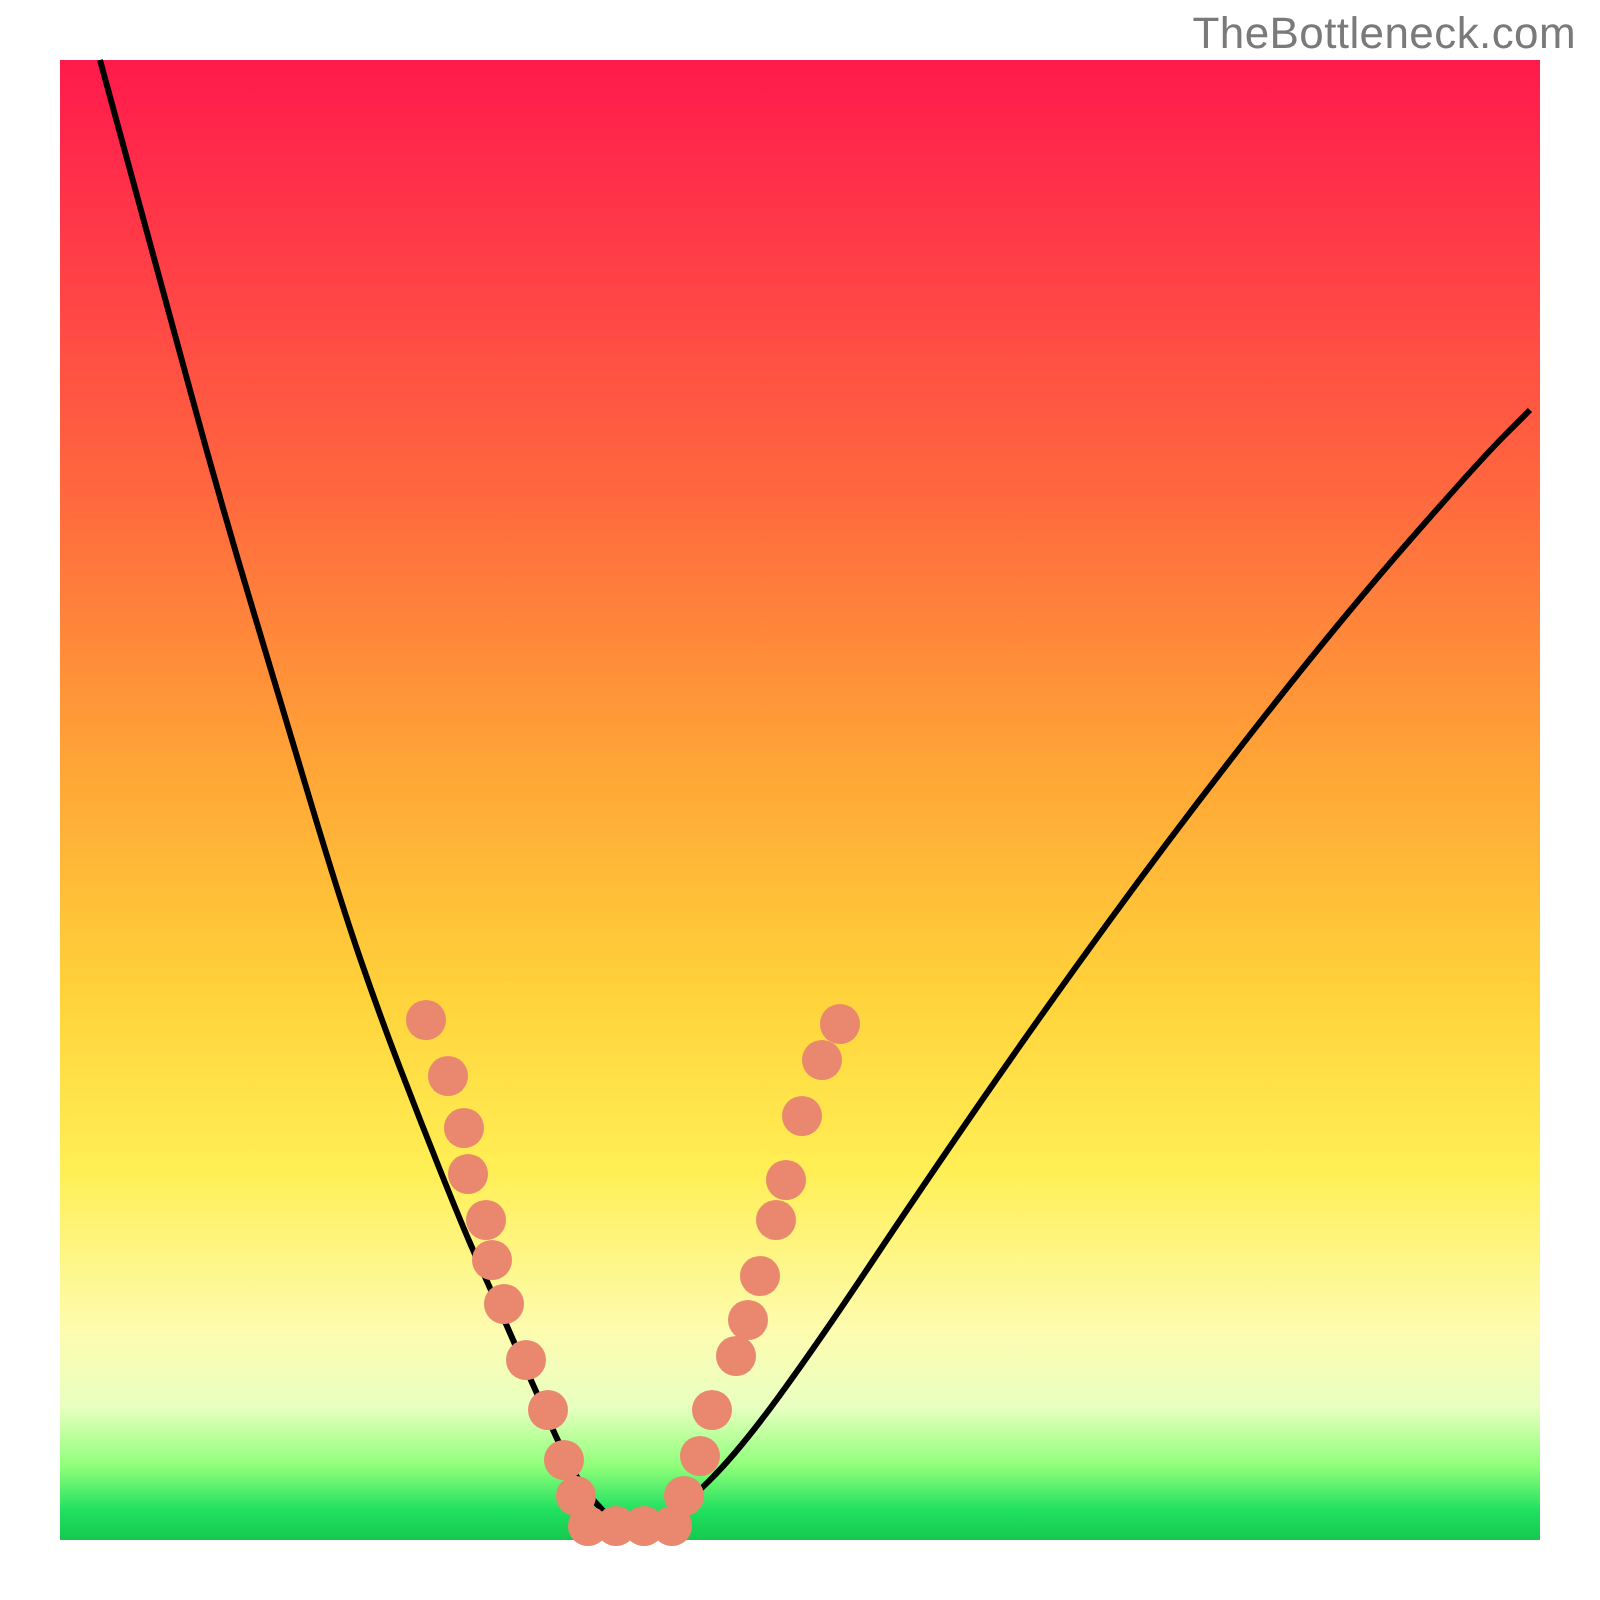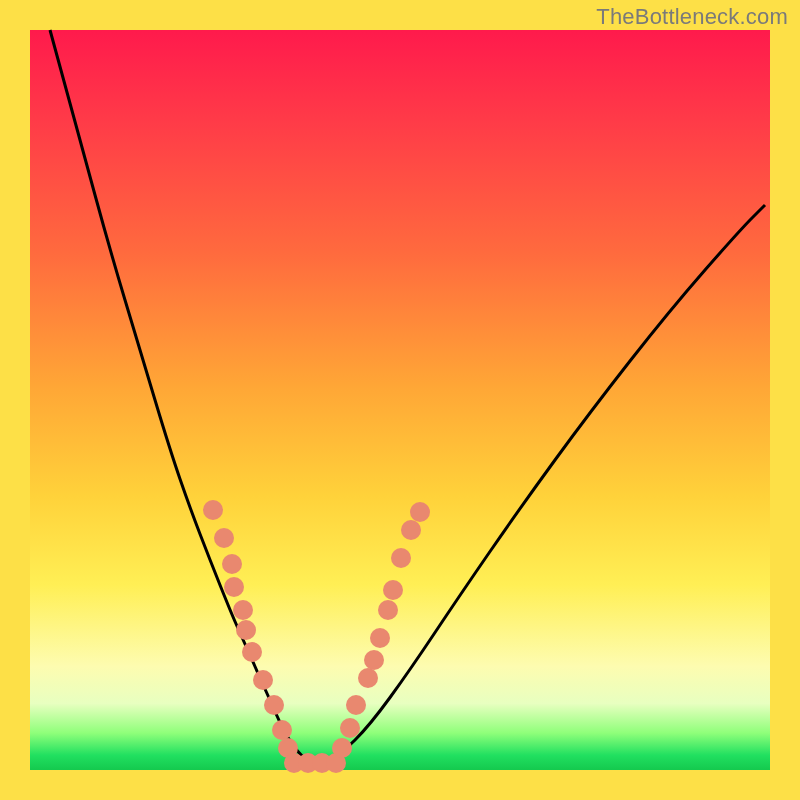--- a/index.html
+++ b/index.html
@@ -10,21 +10,21 @@
     overflow: hidden;
     background: #000;
     font-family: Arial, Helvetica, sans-serif;
   }
   .frame {
     position: absolute;
     left: 0;
     top: 0;
     width: 800px;
     height: 800px;
-    background: #fde047;
+    background: #ffffff;
   }
   .plot {
     position: absolute;
     left: 30px;
     top: 30px;
     width: 740px;
     height: 740px;
     
     background: linear-gradient(
       to bottom,

